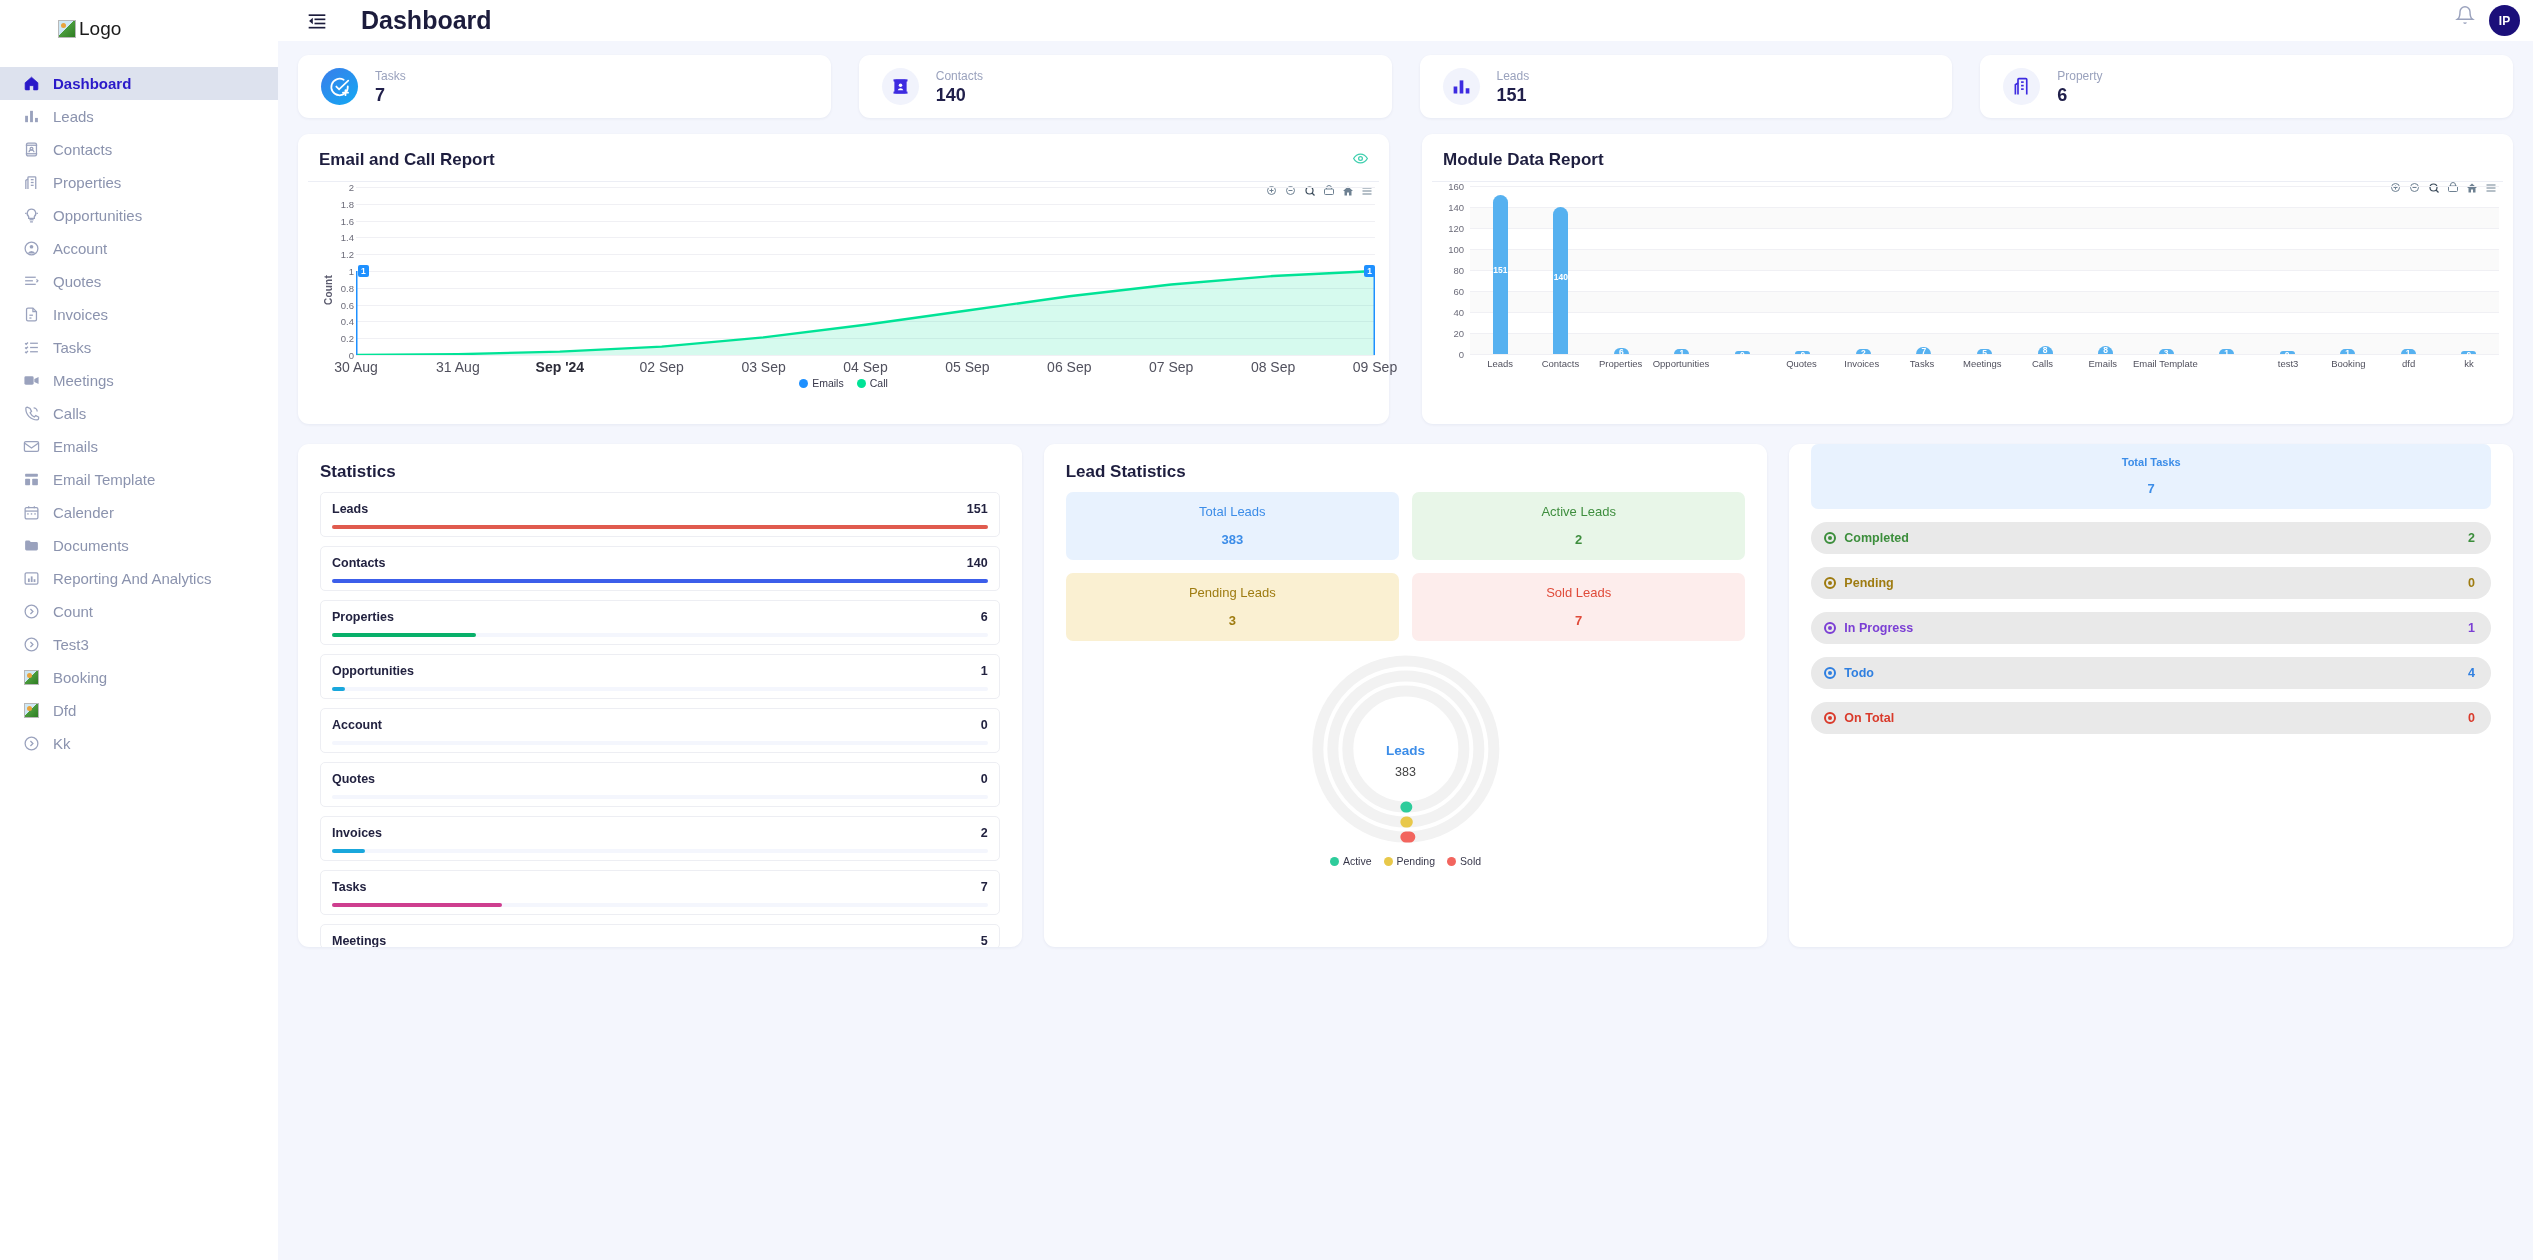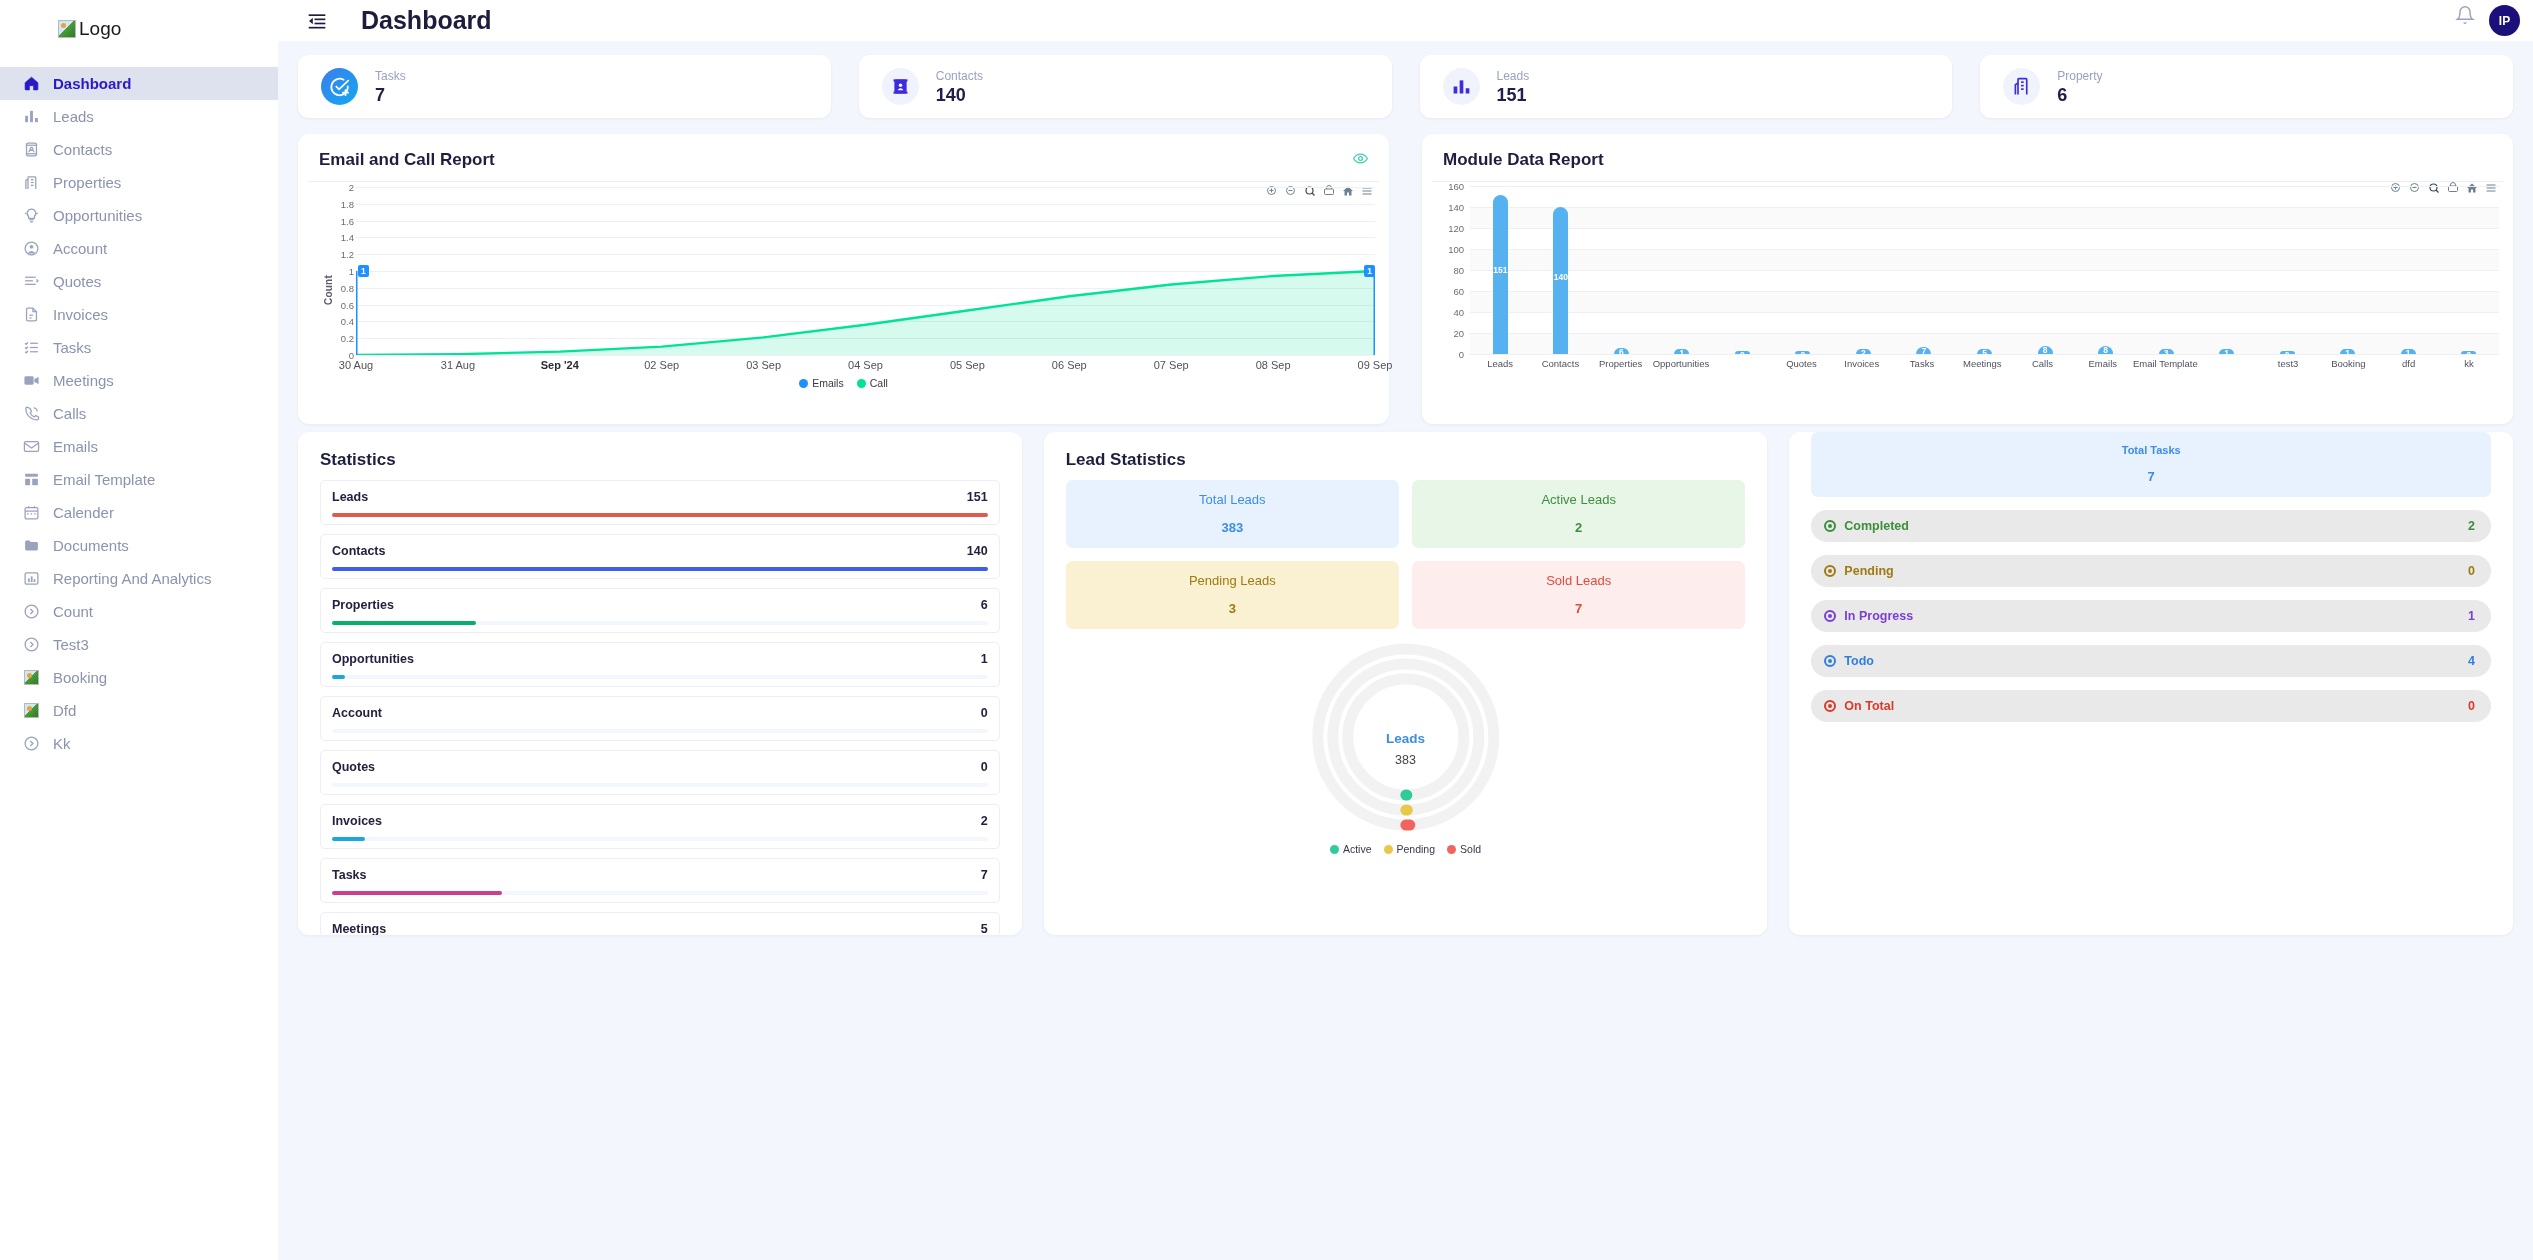--- a/index.html
+++ b/index.html
@@ -77,41 +77,41 @@
 
   
   .panel { background: #fff; border-radius: 11px; box-shadow: 0 1px 3px rgba(20,30,80,.06); }
   .panel-head {
     display: flex; align-items: center; justify-content: space-between;
     padding: 16px 21px 11px 21px;
   }
   .panel-title { font-size: 17px; font-weight: bold; color: #1e1e3f; }
   .panel-sep { height: 1px; background: #eceef5; margin: 0 10px; }
 
-  .charts-row { display: flex; gap: 33px; margin-bottom: 8px; }
+  .charts-row { display: flex; gap: 33px; margin-bottom: 20px; }
   .chart-panel { flex: 1; height: 290px; position: relative; min-width:0; }
 
   
   .apex-toolbar { display: flex; align-items: center; gap: 7px; }
   .apex-toolbar span { cursor: pointer; display:flex; }
 
   
   .area-wrap { position: relative; height: 205px; margin: 5px 10px 0 10px; }
   .ylab {
     position: absolute; left: 6px; top: 50%;
     transform: translateY(-50%) rotate(-90deg);
     font-size: 10px; font-weight: bold; color: #5b5b6e;
     letter-spacing:.2px;
   }
   .yticks { position: absolute; left: 20px; top: 0; width: 26px; height: 168px; }
   .ytick { position: absolute; right: 0; font-size: 9.5px; color: #6c6c7a; transform: translateY(-50%); }
   .plot { position: absolute; left: 48px; right: 4px; top: 0; height: 168px; }
   .gridline { position: absolute; left: 0; right: 0; height: 1px; background: #f0f0f4; }
   .xticks { position: absolute; left: 48px; right: 4px; top: 172px; height: 14px; }
-  .xtick { position: absolute; font-size: 11px; color: #51515e; transform: translateX(-50%); white-space: nowrap; }
+  .xtick { position: absolute; font-size: 14px; color: #51515e; transform: translateX(-50%); white-space: nowrap; }
   .xtick.bold { font-weight: bold; color: #2b2b38; }
   .legend { position: absolute; left: 0; right: 0; top: 190px; display: flex; justify-content: center; gap: 13px; }
   .lgi { display: flex; align-items: center; gap: 4px; font-size: 10.5px; color: #37374a; cursor: pointer; }
   .lgd { width: 9px; height: 9px; border-radius: 50%; }
   .dlabel {
     position: absolute; font-size: 8.5px; color: #fff; background: #1E90FF;
     padding: 1px 3px; border-radius: 2px; font-weight: 600; line-height: 1.2;
   }
 
   

